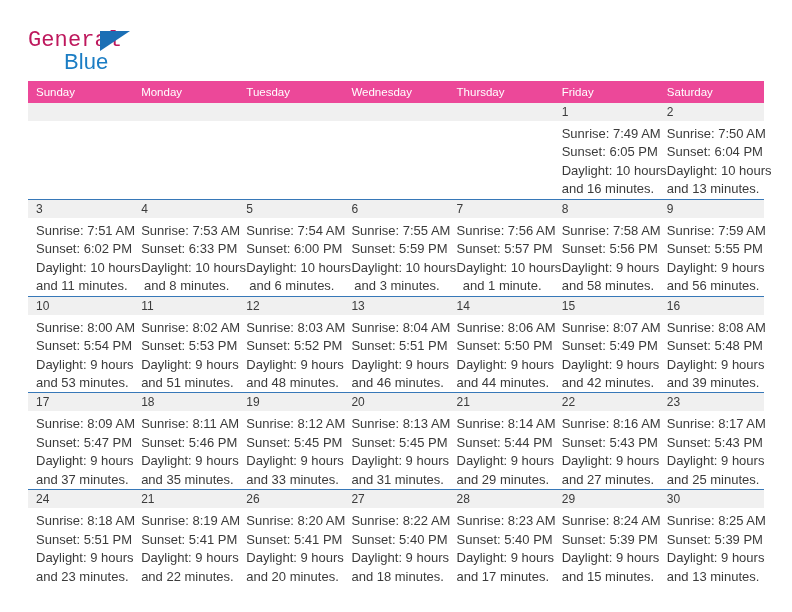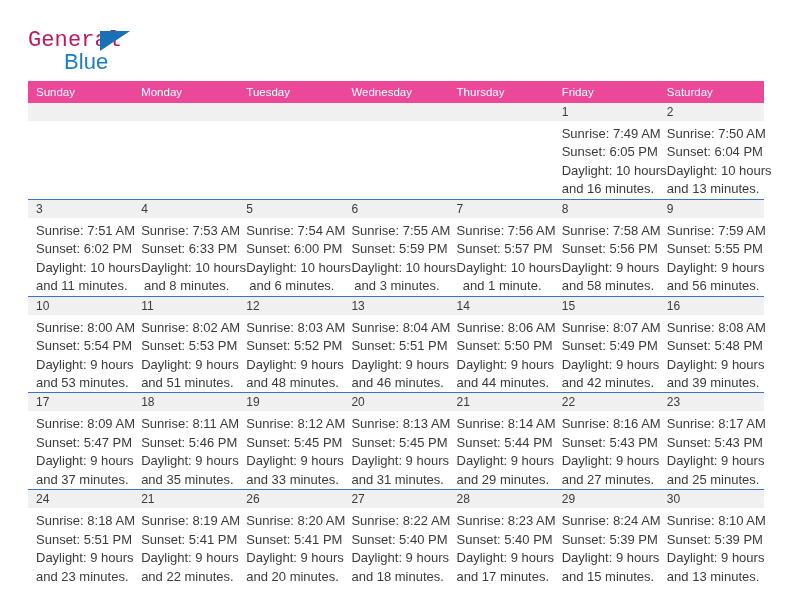--- a/index.html
+++ b/index.html
@@ -443,21 +443,21 @@
             <div class="info">
               <div>Sunrise: 8:24 AM</div>
               <div>Sunset: 5:39 PM</div>
               <div>Daylight: 9 hours</div>
               <div>and 15 minutes.</div>
             </div>
           </td>
           <td>
             <div class="daynum">30</div>
             <div class="info">
-              <div>Sunrise: 8:10 AM</div>
+              <div>Sunrise: 8:25 AM</div>
               <div>Sunset: 5:39 PM</div>
               <div>Daylight: 9 hours</div>
               <div>and 13 minutes.</div>
             </div>
           </td>
         </tr>
       </tbody>
   </table>
 
 </div>

